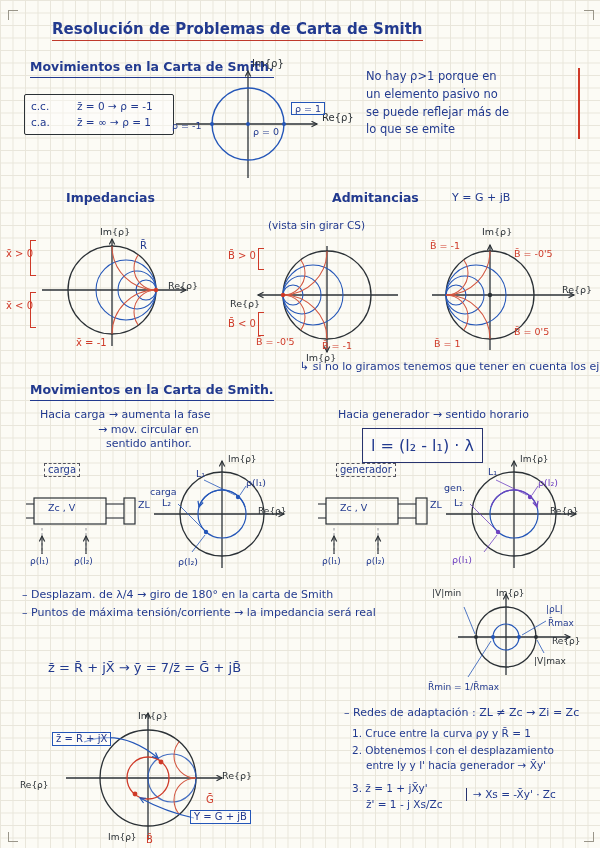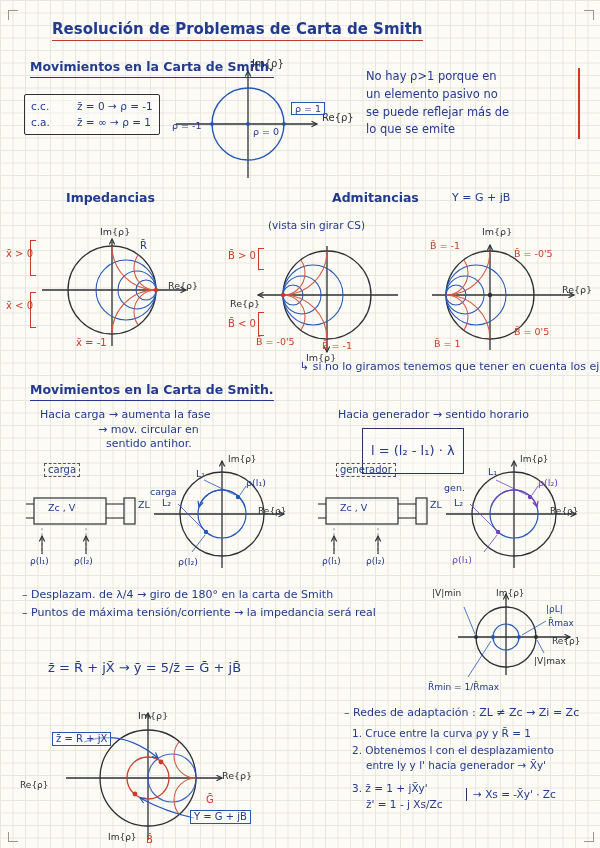--- a/index.html
+++ b/index.html
@@ -13,21 +13,21 @@
     font-family:"DejaVu Sans","Liberation Sans",sans-serif;
     color:#223a8f;
   }
   .lbl{position:absolute;white-space:nowrap;font-size:11px;line-height:1.2;color:#223a8f}
   .pen{color:#2b3136}.red{color:#cf3a28}.purple{color:#6f42c1}
   .sz9{font-size:9px}.sz95{font-size:9.5px}.sz10{font-size:10px}.sz105{font-size:10.5px}.sz13{font-size:13px}
   .hd{font-size:12.5px;font-weight:bold;border-bottom:1.4px solid #223a8f;padding-bottom:3px}
   .title{font-size:15px;font-weight:bold;border-bottom:1.7px solid #c0392b;padding-bottom:2px}
   .boxb{border:1px solid #2456b8;padding:0 3px;background:rgba(255,255,255,.5)}
   .dashbox{border:1px dashed #55555f;padding:0 3px}
-  .fbox{border:1.5px solid #27336e;padding:14px 8px;font-size:13px;background:rgba(255,255,255,.4)}
+  .fbox{border:1.5px solid #27336e;padding:7px 8px;font-size:16px;background:rgba(255,255,255,.4)}
   .notebox{white-space:pre-line;font-size:11.5px;border-right:2px solid #cf3a28;padding-right:9px;line-height:1.55}
   .casebox{position:absolute;border:1.4px solid #2b3136;border-radius:2px;padding:3px 6px;background:rgba(255,255,255,.4)}
   .caserow{display:flex;gap:6px;font-size:10.5px;line-height:1.55}
   .caserow .k{width:40px}
   .brk{position:absolute;width:6px;border:1.6px solid #cf3a28;border-right:none}
   .barleft{border-left:1.5px solid #27336e;padding-left:6px}
   .dg{position:absolute}
   .ax{stroke:#2b3136;stroke-width:1.3}
   .ax2{stroke:#2b3136;stroke-width:1.1}
   .outer{fill:none;stroke:#2b3136;stroke-width:1.3}
@@ -63,21 +63,21 @@
   </svg>
 
   <div class="corner" style="left:8px;top:10px;border-width:1px 0 0 1px"></div>
   <div class="corner" style="right:6px;top:10px;border-width:1px 1px 0 0"></div>
   <div class="corner" style="left:8px;bottom:6px;border-width:0 0 1px 1px"></div>
   <div class="corner" style="right:6px;bottom:6px;border-width:0 1px 1px 0"></div>
 
   <span class="lbl title" style="left:52px;top:20px">Resolución de Problemas de Carta de Smith</span>
   <span class="lbl hd" style="left:30px;top:59px">Movimientos en la Carta de Smith.</span>
 
-  <div class="casebox" style="left:24px;top:94px;width:136px">
+  <div class="casebox" style="left:24px;top:94px;width:150px">
     <div class="caserow">
       <span class="k">c.c.</span>
       <span class="v">z̄ = 0 → ρ = -1</span>
     </div>
     <div class="caserow">
       <span class="k">c.a.</span>
       <span class="v">z̄ = ∞ → ρ = 1</span>
     </div>
   </div>
 
@@ -278,21 +278,21 @@
   <span class="lbl sz95" style="left:444px;top:482px">gen.</span>
   <span class="lbl sz95" style="left:488px;top:466px">L₁</span>
   <span class="lbl sz95" style="left:454px;top:497px">L₂</span>
   <span class="lbl sz95 purple" style="left:538px;top:477px">ρ(l₂)</span>
   <span class="lbl sz95 purple" style="left:452px;top:554px">ρ(l₁)</span>
   <span class="lbl sz9 pen" style="left:520px;top:454px">Im{ρ}</span>
   <span class="lbl sz9 pen" style="left:550px;top:506px">Re{ρ}</span>
 
   <span class="lbl" style="left:22px;top:588px">– Desplazam. de λ/4 → giro de 180° en la carta de Smith</span>
   <span class="lbl" style="left:22px;top:606px">– Puntos de máxima tensión/corriente → la impedancia será real</span>
-  <span class="lbl sz13" style="left:48px;top:660px">z̄ = R̄ + jX̄  →  ȳ = 5/z̄ = Ḡ + jB̄</span>
+  <span class="lbl sz13" style="left:48px;top:660px">z̄ = R̄ + jX̄  →  ȳ = 7/z̄ = Ḡ + jB̄</span>
 
   <svg class="dg" style="left:428px;top:585px" width="168" height="112">
     <line x1="30" y1="52" x2="142" y2="52" class="ax" marker-end="url(#ak)"></line>
     <line x1="78" y1="90" x2="78" y2="9" class="ax" marker-end="url(#ak)"></line>
     <circle cx="78" cy="52" r="30" class="outer"></circle>
     <circle cx="78" cy="52" r="13" class="bc"></circle>
     <circle cx="48" cy="52" r="2" fill="#2b3136"></circle>
     <circle cx="108" cy="52" r="2" fill="#2b3136"></circle>
     <circle cx="65" cy="52" r="2" fill="#2456b8"></circle>
     <circle cx="91" cy="52" r="2" fill="#2456b8"></circle>

